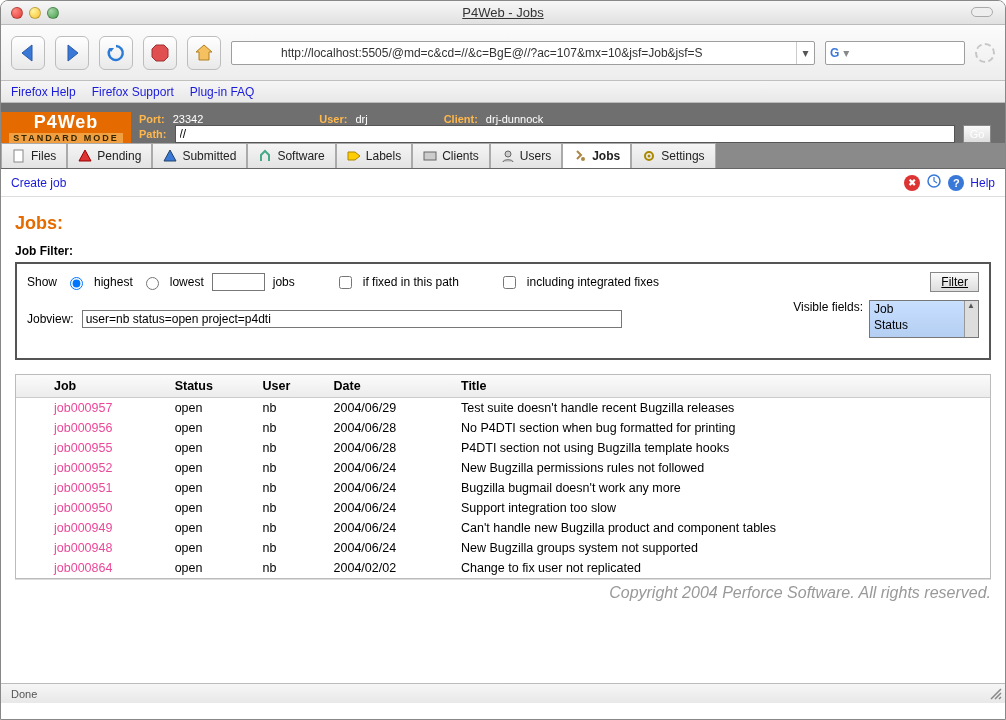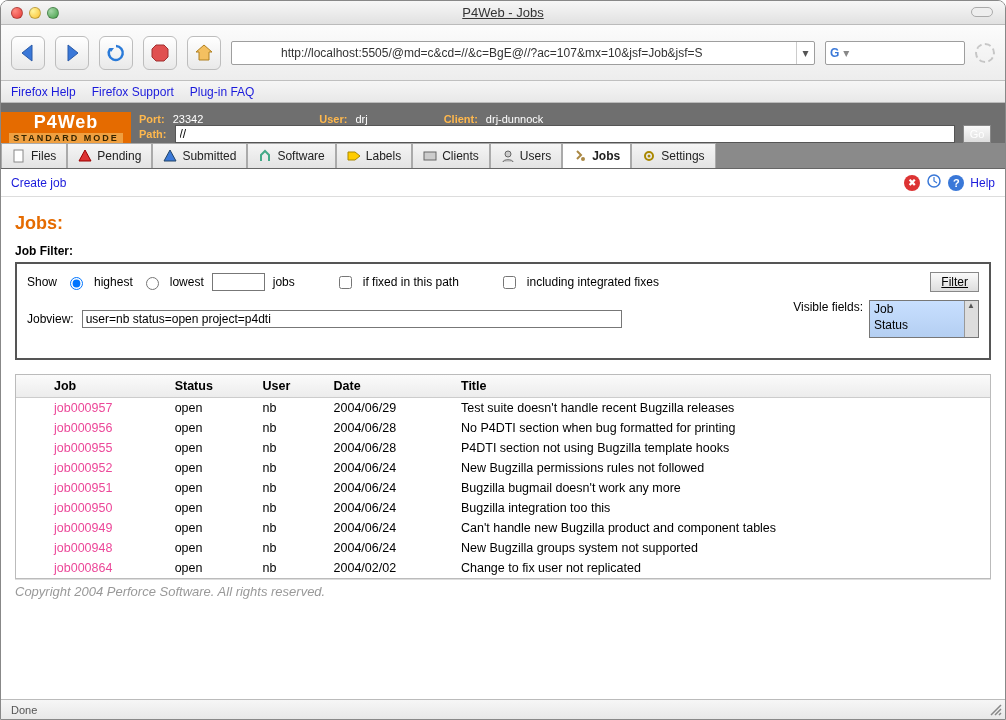--- a/index.html
+++ b/index.html
@@ -154,24 +154,24 @@
   .visbar { position:absolute; right:0; top:0; bottom:0; width:14px; background:#ddd; border-left:1px solid #999; }
   .visbar:before { content:"▲"; position:absolute; top:0; left:2px; font-size:8px; color:#555; }
 
   .tablewrap { margin-top: 14px; border:1px solid #bbb; }
   table.jobs { width:100%; border-collapse: collapse; font-size: 12.5px; }
   table.jobs th { text-align:left; padding:4px 8px; background: linear-gradient(#fbfbfb,#ececec); border-bottom:1px solid #ccc; font-weight:bold; }
   table.jobs td { padding:3px 8px; }
   table.jobs td.joblink { color:#ec4899; cursor:pointer; }
 
   .savepref { margin: 10px 0 6px 0; font-size:13px; }
-  .copyright { color:#999; font-style:italic; font-size:13px; border-top:1px solid #ddd; padding-top:4px; }
+  .copyright { color:#999; font-style:italic; font-size:16px; border-top:1px solid #ddd; padding-top:4px;text-align:right; }
 
   .statusbar {
-    position:absolute; bottom:0; left:0; right:0;
+    position:absolute; bottom:16px; left:0; right:0;
     height:20px;
     background: linear-gradient(#f6f6f6,#e8e8e8);
     border-top:1px solid #bbb;
     display:flex; align-items:center; padding:0 10px;
     font-size:11px; color:#555;
   }
   .resize { position:absolute; right:2px; bottom:2px; width:14px; height:14px; }
   .resize svg { width:14px; height:14px; }
 </style>
 </head>
@@ -437,21 +437,21 @@
               <td>nb</td>
               <td>2004/06/24</td>
               <td>Bugzilla bugmail doesn't work any more</td>
             </tr>
             <tr>
               <td></td>
               <td class="joblink">job000950</td>
               <td>open</td>
               <td>nb</td>
               <td>2004/06/24</td>
-              <td>Bugzilla integration too this</td>
+              <td>Support integration too slow</td>
             </tr>
             <tr>
               <td></td>
               <td class="joblink">job000949</td>
               <td>open</td>
               <td>nb</td>
               <td>2004/06/24</td>
               <td>Can't handle new Bugzilla product and component tables</td>
             </tr>
             <tr>

